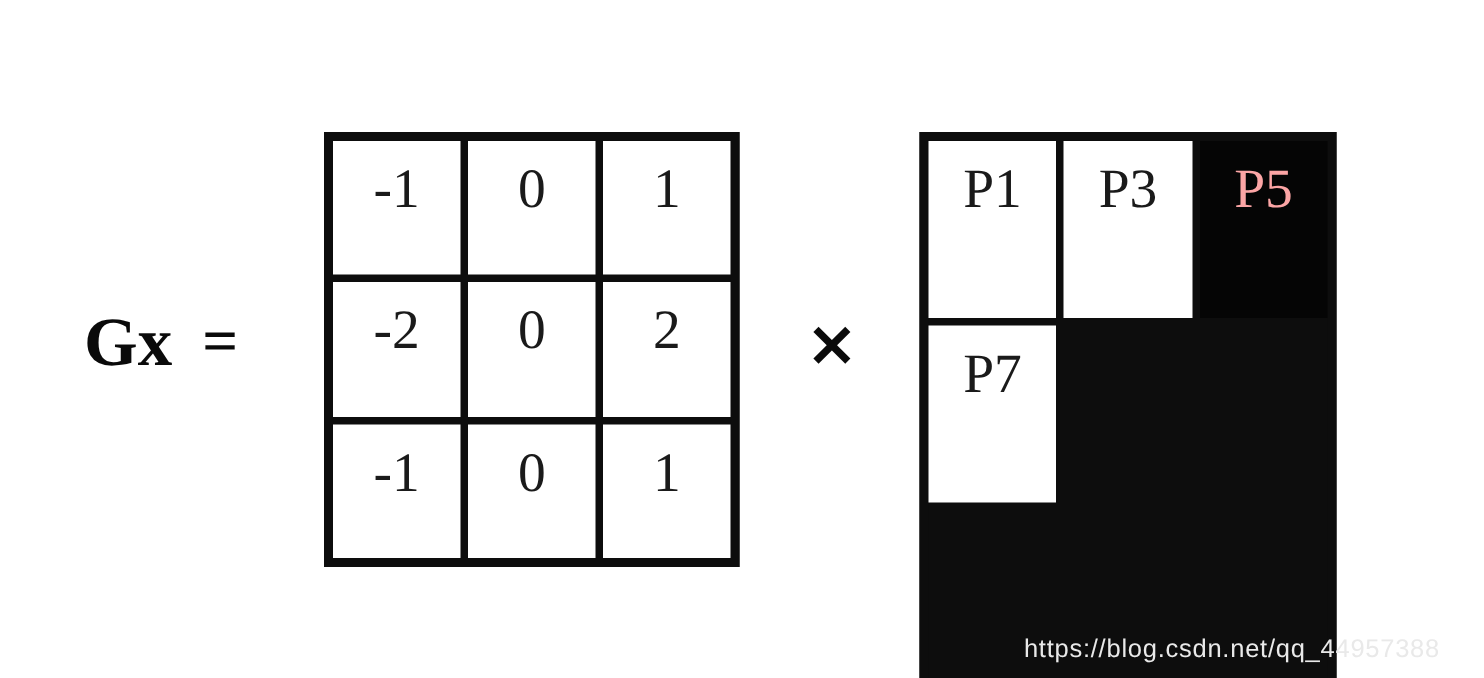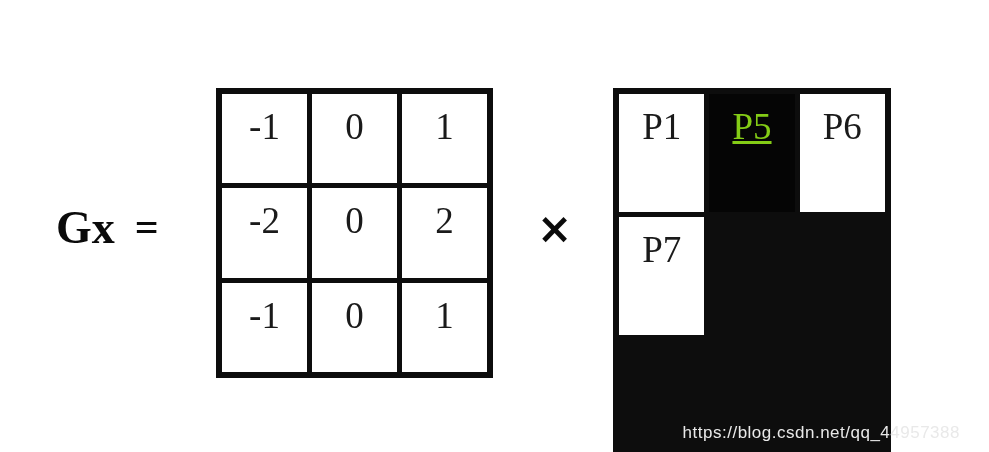--- a/index.html
+++ b/index.html
@@ -61,22 +61,21 @@
     display: flex;
     justify-content: center;
     align-items: flex-start;
     padding-top: 13px;
     font-size: 37px;
     line-height: 1.1;
     font-family: "Liberation Serif", serif;
   }
   .cell.highlight {
     background: #050505;
-    color: #84cc16;
-    text-decoration: underline;
+    color: #fca5a5;
   }
   .watermark {
     position: absolute;
     right: 29px;
     bottom: 9px;
     font-size: 17px;
     letter-spacing: 0.5px;
     color: #e9e9e9;
     font-family: "Liberation Sans", sans-serif;
   }
@@ -99,20 +98,20 @@
     <div class="cell">2</div>
     <div class="cell">-1</div>
     <div class="cell">0</div>
     <div class="cell">1</div>
   </div>
 
   <div class="times-sign">×</div>
 
   <div class="grid3 pixels">
     <div class="cell">P1</div>
+    <div class="cell">P3</div>
     <div class="cell highlight">P5</div>
-    <div class="cell">P6</div>
     <div class="cell">P7</div>
   </div>
 
   <div class="watermark">https://blog.csdn.net/qq_44957388</div>
 
 </div>
 
 </body></html>

